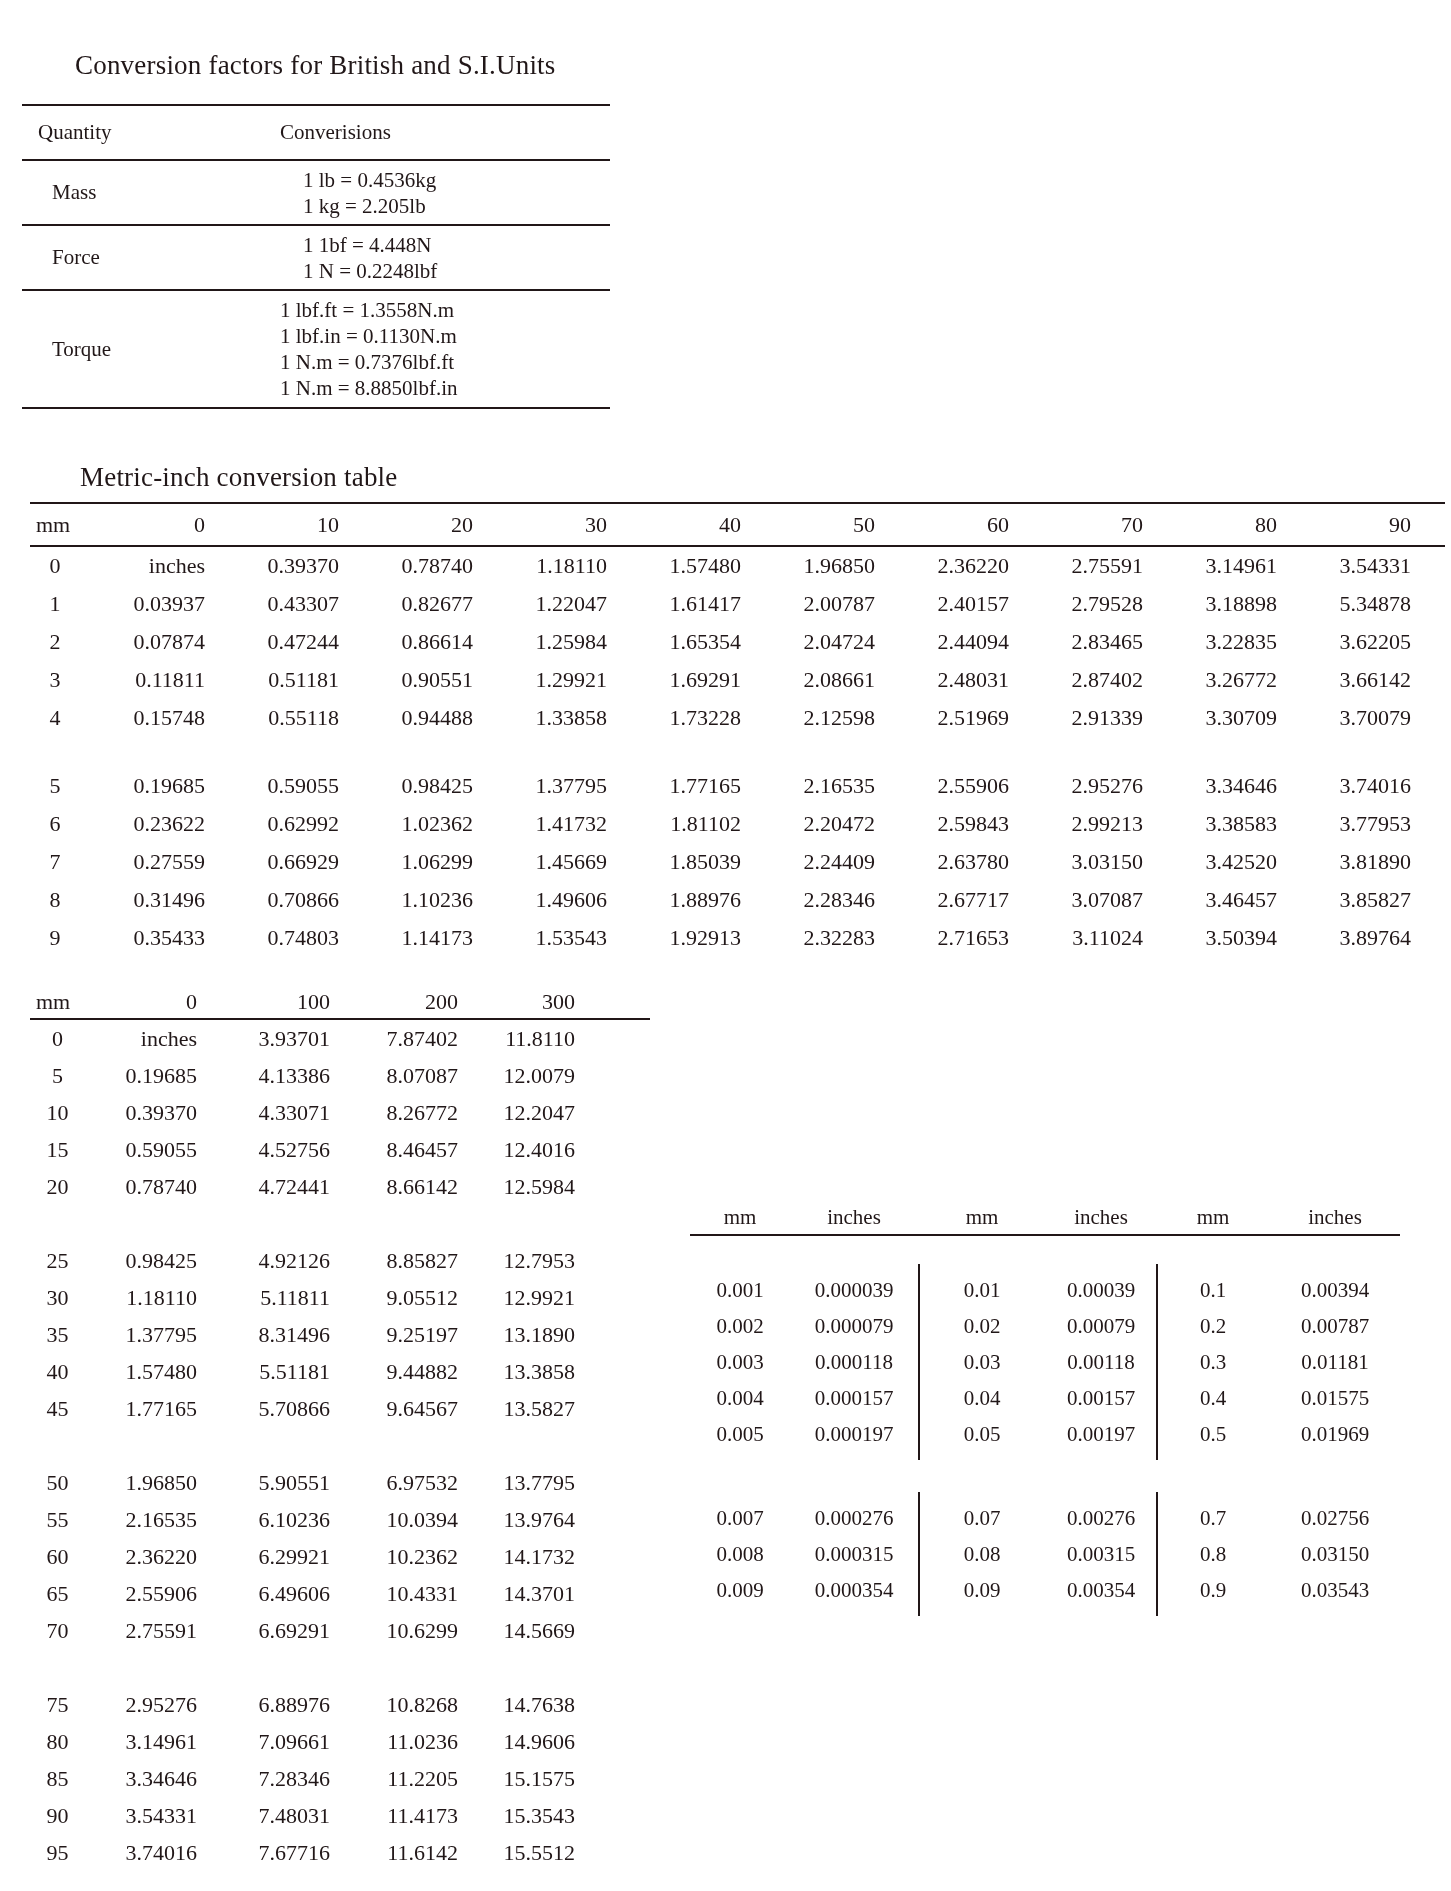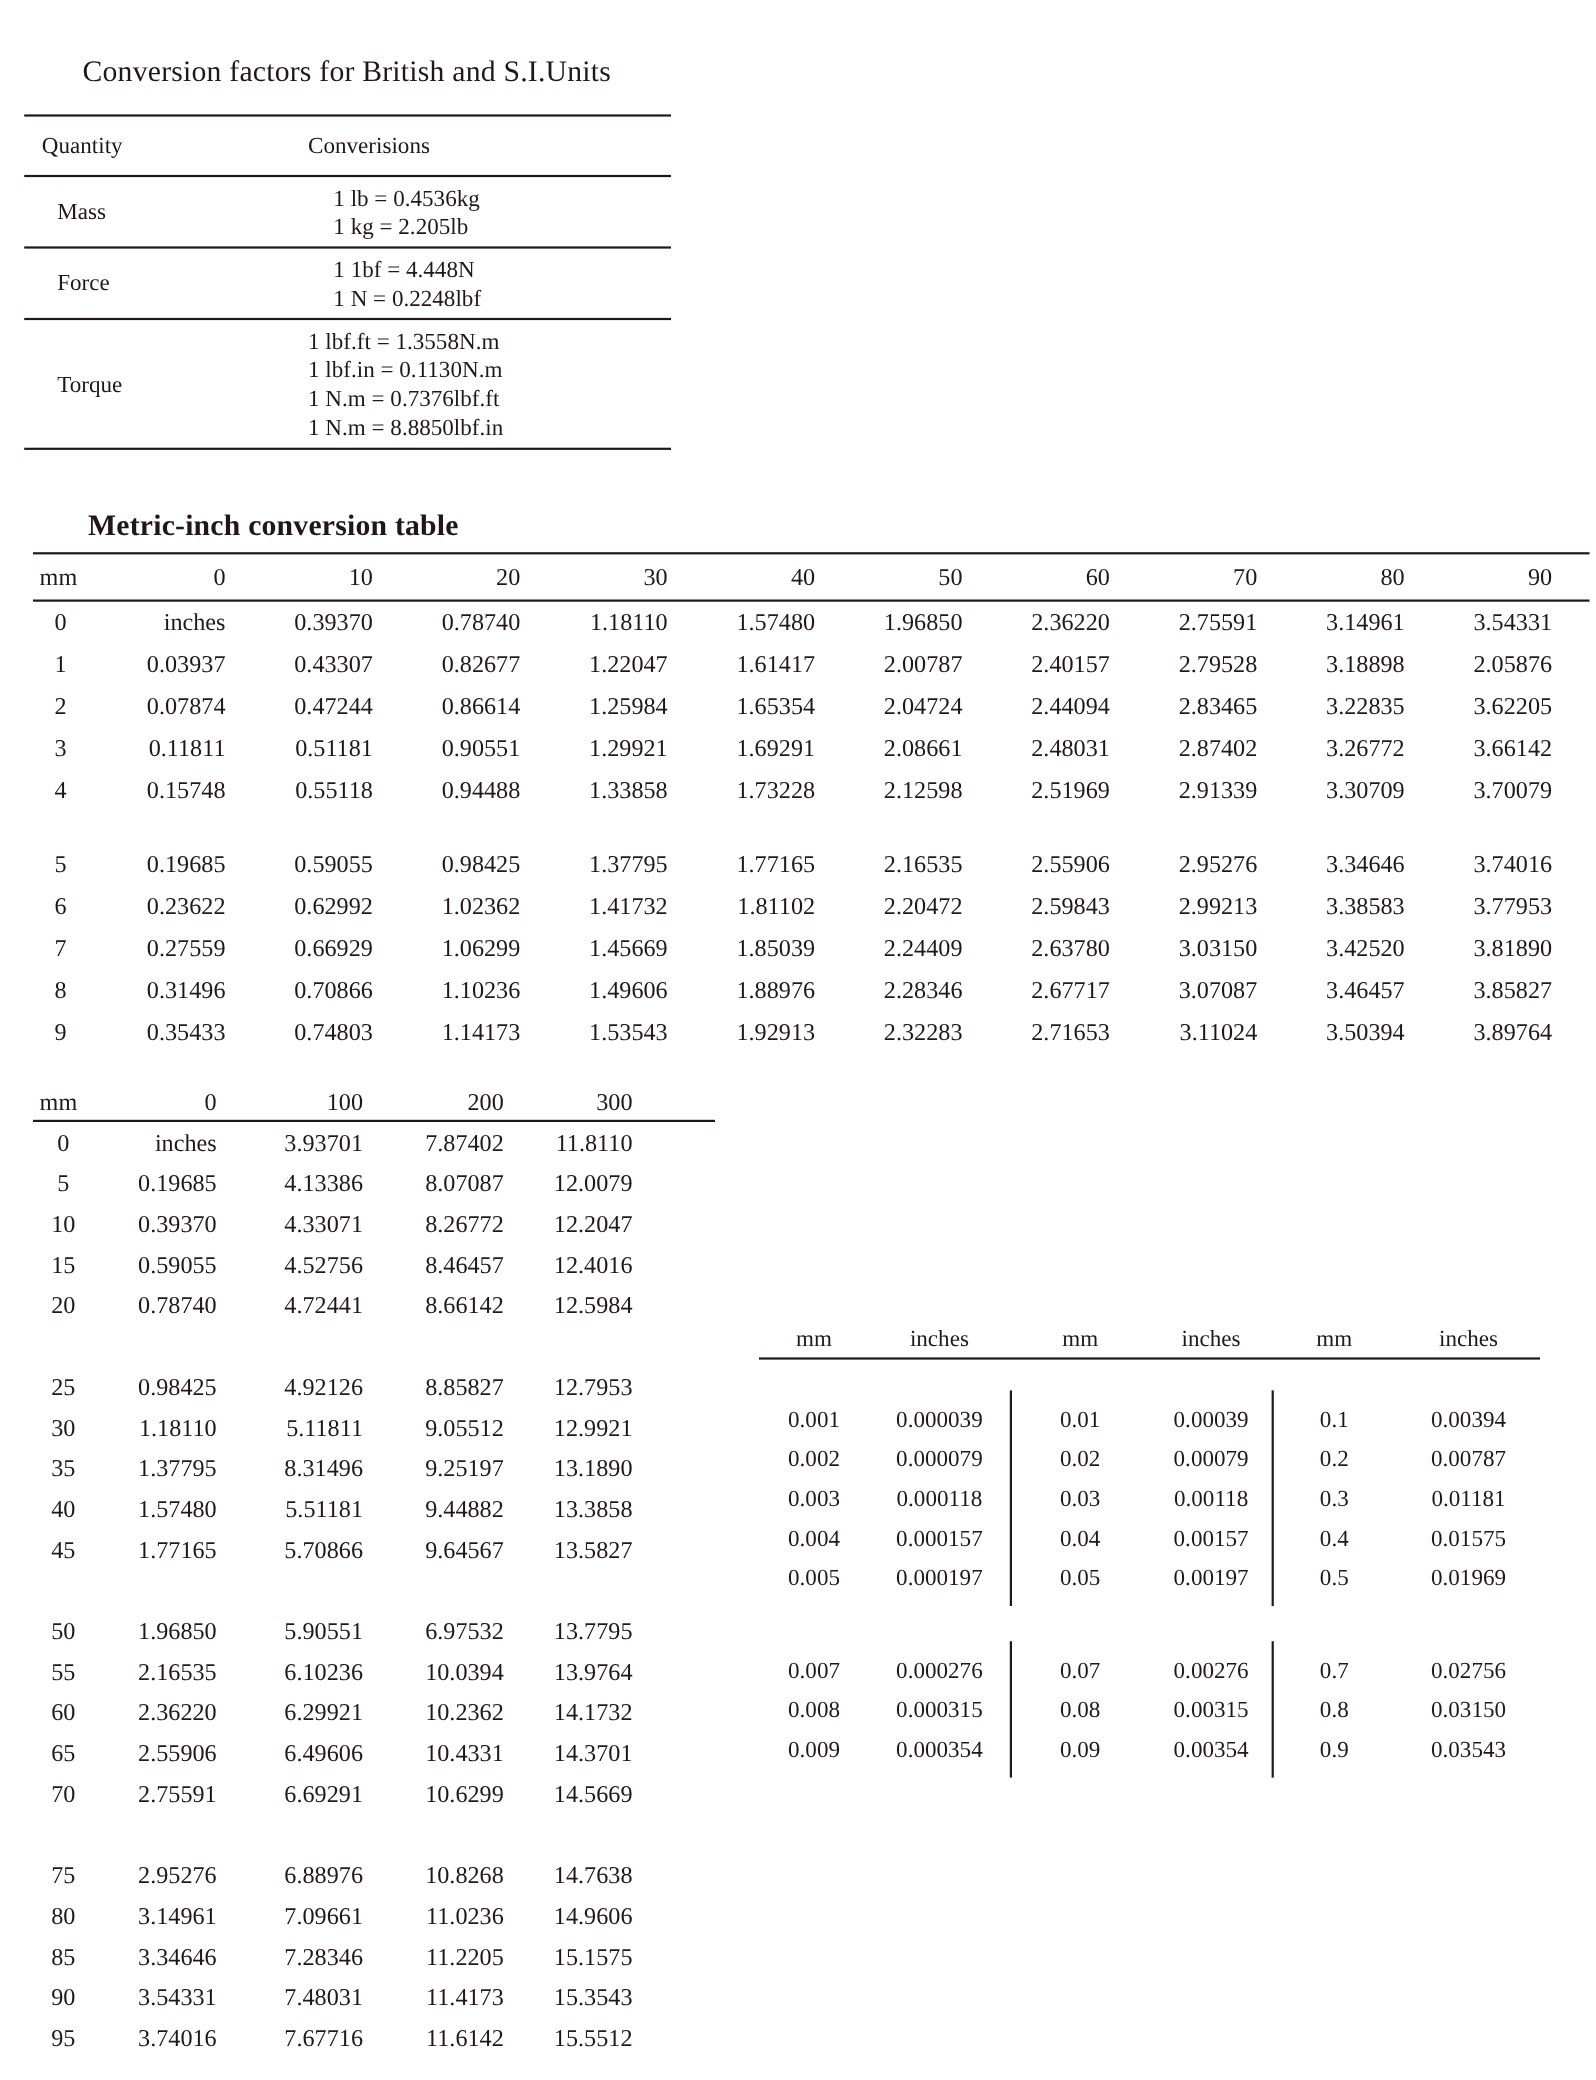--- a/index.html
+++ b/index.html
@@ -70,21 +70,21 @@
       <div class="cf-q">Torque</div>
       <div class="cf-c">
           <div class="cline">1 lbf.ft = 1.3558N.m</div>
           <div class="cline">1 lbf.in = 0.1130N.m</div>
           <div class="cline">1 N.m = 0.7376lbf.ft</div>
           <div class="cline">1 N.m = 8.8850lbf.in</div>
         </div>
     </div>
   </div>
 
-  <div class="abs doc-title" style="left:80px;top:462px;font-weight:bold;">Metric-inch conversion table</div>
+  <div class="abs doc-title" style="left:80px;top:462px;">Metric-inch conversion table</div>
 
   <div class="abs" style="left:30px;top:502px;width:1415px;">
     <div class="hr"></div>
     <div class="trow t1row t1hdr hdr-mm-left">
         <div>mm</div>
         <div>0</div>
         <div>10</div>
         <div>20</div>
         <div>30</div>
         <div>40</div>
@@ -113,21 +113,21 @@
           <div>1</div>
           <div>0.03937</div>
           <div>0.43307</div>
           <div>0.82677</div>
           <div>1.22047</div>
           <div>1.61417</div>
           <div>2.00787</div>
           <div>2.40157</div>
           <div>2.79528</div>
           <div>3.18898</div>
-          <div>2.05876</div>
+          <div>5.34878</div>
         </div>
         <div class="trow t1row">
           <div>2</div>
           <div>0.07874</div>
           <div>0.47244</div>
           <div>0.86614</div>
           <div>1.25984</div>
           <div>1.65354</div>
           <div>2.04724</div>
           <div>2.44094</div>

